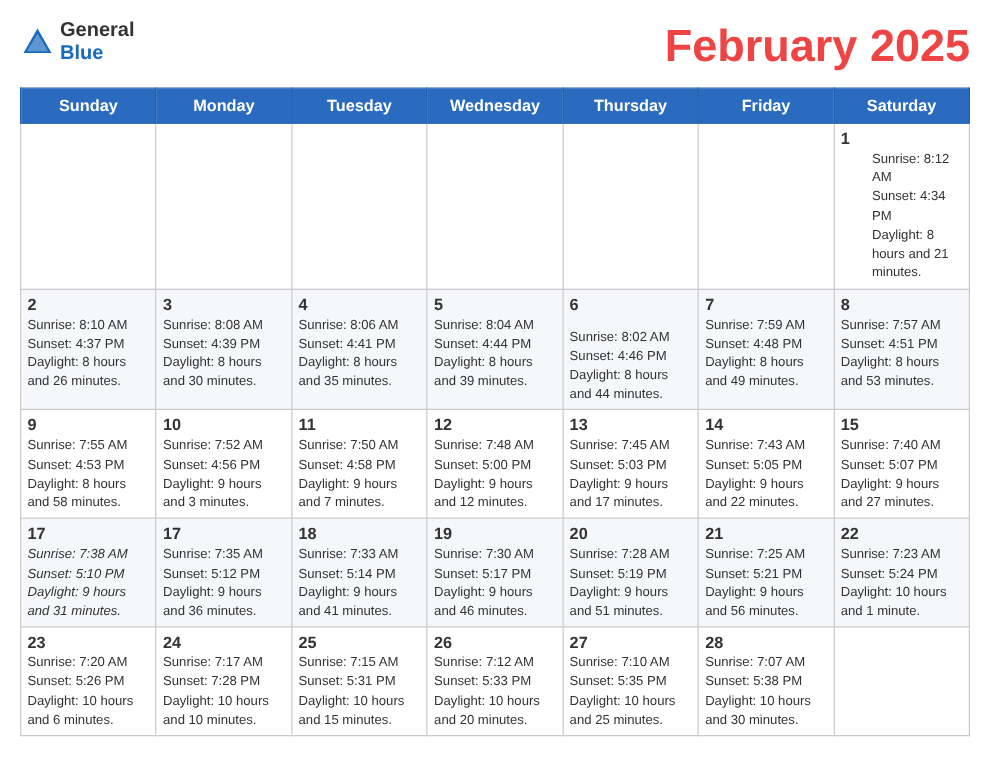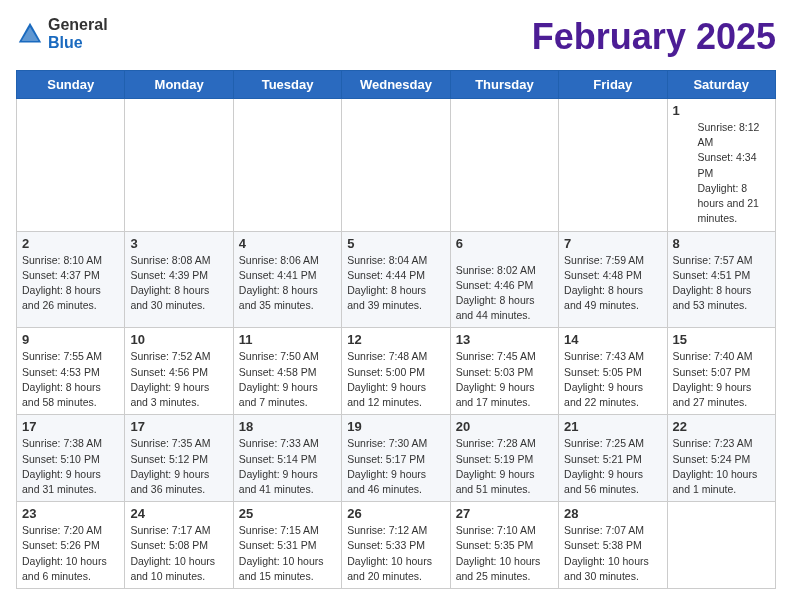--- a/index.html
+++ b/index.html
@@ -31,21 +31,21 @@
     .logo-icon {
       width: 28px;
       height: 28px;
     }
     .title-block {
       text-align: right;
     }
     .calendar-title {
       font-size: 36px;
       font-weight: bold;
-      color: #4c1d95;
+      color: #ef4444;
     }
     .calendar-subtitle {
       font-size: 15px;
       color: #555;
     }
     .calendar {
       width: 100%;
       border-collapse: collapse;
       border: 1px solid #ccc;
     }
@@ -216,21 +216,21 @@
         <td>
           <span class="day-num">15</span>
           <div class="day-info" style="white-space: pre-line;">Sunrise: 7:40 AM
 Sunset: 5:07 PM
 Daylight: 9 hours and 27 minutes.</div>
         </td>
       </tr>
       <tr>
         <td>
           <span class="day-num">17</span>
-          <div class="day-info" style="white-space: pre-line;">Sunrise: 7:38 AM
+          <div class="day-info" style="white-space: pre-line; font-style: italic;">Sunrise: 7:38 AM
 Sunset: 5:10 PM
 Daylight: 9 hours and 31 minutes.</div>
         </td>
         <td>
           <span class="day-num">17</span>
           <div class="day-info" style="white-space: pre-line;">Sunrise: 7:35 AM
 Sunset: 5:12 PM
 Daylight: 9 hours and 36 minutes.</div>
         </td>
         <td>
@@ -267,21 +267,21 @@
       <tr>
         <td>
           <span class="day-num">23</span>
           <div class="day-info" style="white-space: pre-line;">Sunrise: 7:20 AM
 Sunset: 5:26 PM
 Daylight: 10 hours and 6 minutes.</div>
         </td>
         <td>
           <span class="day-num">24</span>
           <div class="day-info" style="white-space: pre-line;">Sunrise: 7:17 AM
-Sunset: 5:08 PM
+Sunset: 7:28 PM
 Daylight: 10 hours and 10 minutes.</div>
         </td>
         <td>
           <span class="day-num">25</span>
           <div class="day-info" style="white-space: pre-line;">Sunrise: 7:15 AM
 Sunset: 5:31 PM
 Daylight: 10 hours and 15 minutes.</div>
         </td>
         <td>
           <span class="day-num">26</span>

